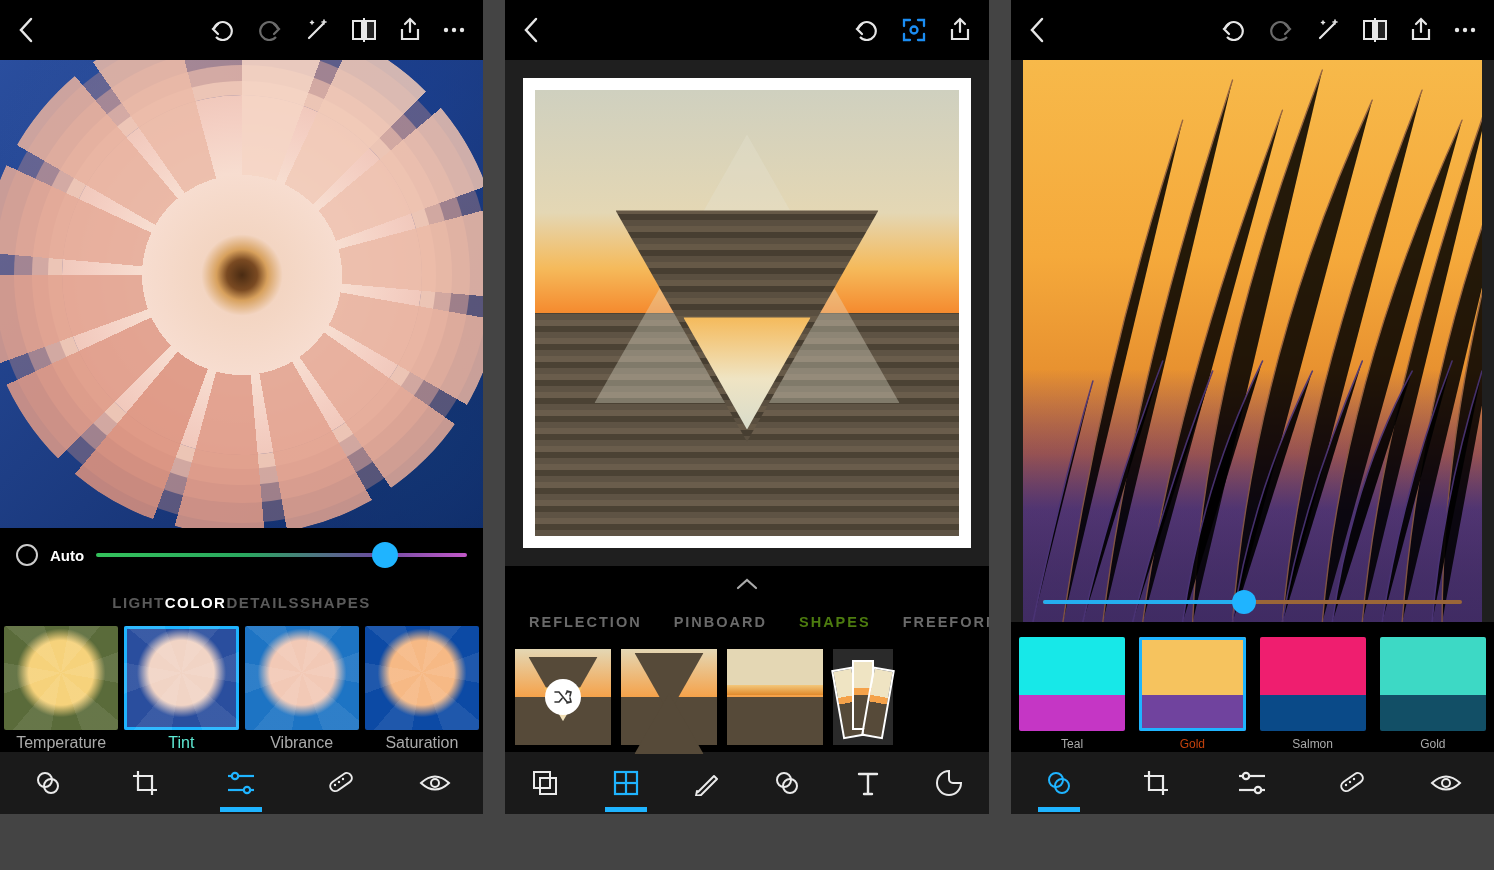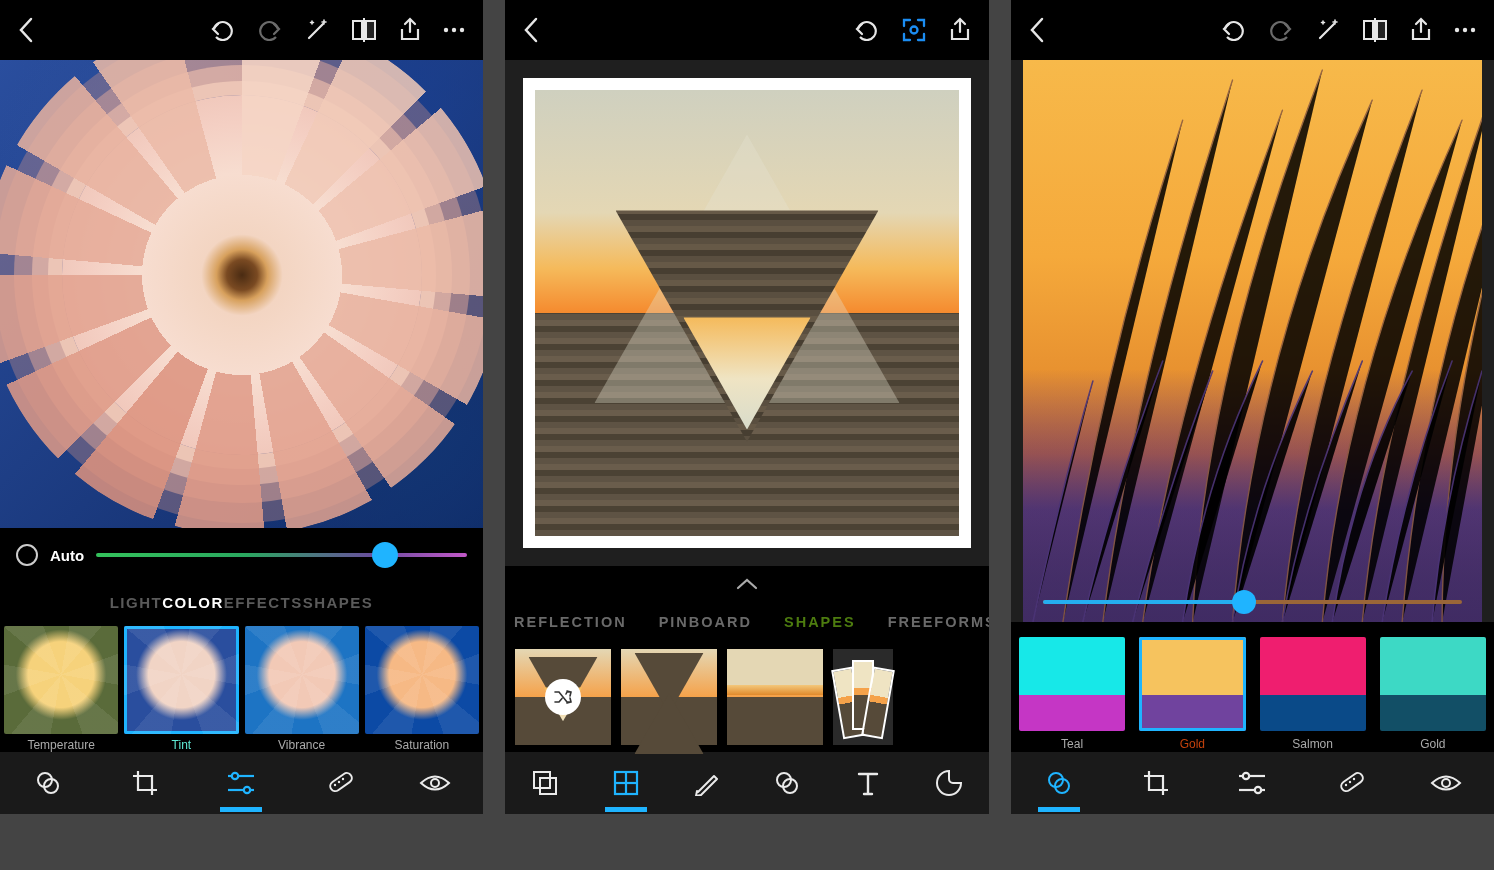--- a/index.html
+++ b/index.html
@@ -103,21 +103,21 @@
   
   .cat-tabs { height: 40px; display: flex; align-items: center; justify-content: center; background: #000; }
   .cat-tabs span { font-size: 15px; letter-spacing: 1.5px; color: #5a5a5a; font-weight: 700; }
   .cat-tabs span.active { color: #fff; }
 
   
   .thumbs { height: 130px; display: flex; gap: 6px; padding: 4px 4px 0; background: #000; overflow: hidden;}
   .thumb { flex: 1 0 0; display: flex; flex-direction: column; align-items: center; gap: 4px; }
   .thumb .tn { width: 100%; aspect-ratio: 1/1; border-radius: 2px; position: relative; overflow: hidden;}
   .thumb.active .tn { outline: 3px solid #1fb4ff; outline-offset: -3px; }
-  .thumb .cap { font-size: 12px; color: #aaa; }
+  .thumb .cap { font-size: 16px; color: #aaa; }
   .thumb.active .cap { color: #5eead4; }
   .tn.warm { background: radial-gradient(circle at 50% 45%, #f6d27b 0 40%, #5a6b3a 55% 100%); }
   .tn.cool { background: radial-gradient(circle at 50% 45%, #f1d4c5 0 40%, #2a4e9e 55% 100%); }
   .tn.vib  { background: radial-gradient(circle at 50% 45%, #f2c9b6 0 40%, #1d74c4 55% 100%); }
   .tn.sat  { background: radial-gradient(circle at 50% 45%, #f6b985 0 40%, #0c4aa5 55% 100%); }
   .tn::after{content:'';position:absolute;inset:0;background:conic-gradient(from 10deg at 50% 45%, rgba(255,255,255,.08) 0 30deg, transparent 30deg 60deg, rgba(255,255,255,.08) 60deg 90deg, transparent 90deg 120deg, rgba(255,255,255,.08) 120deg 150deg, transparent 150deg 180deg, rgba(255,255,255,.08) 180deg 210deg, transparent 210deg 240deg, rgba(255,255,255,.08) 240deg 270deg, transparent 270deg 300deg, rgba(255,255,255,.08) 300deg 330deg, transparent 330deg 360deg);}
 
   
   .bottombar { height: 62px; background: #1a1a1a; display: flex; align-items: center; justify-content: space-around; }
   .bottombar .tool { width: 54px; height: 54px; display:flex; align-items:center; justify-content:center; color:#eaeaea; position:relative;}
@@ -128,21 +128,21 @@
   .collage-frame { background:#fff; padding:12px; }
   .collage-frame, .collage { width: 100%; height: 100%; }
   .collage { position: relative; overflow: hidden; display:flex; flex-direction:column;}
   .collage .sky { flex:0 0 50%; background: linear-gradient(#cfd0bf 0%, #e4d7b4 55%, #f5ba5b 80%, #f58a2e 100%); position:relative;}
   .collage .sea { flex:1; background: repeating-linear-gradient(0deg,#5e5344 0 6px,#4b4234 6px 12px,#6a5d4c 12px 18px), linear-gradient(#3a3327,#6b5e4c);}
   .tri-outer { position:absolute; left:50%; top:10%; transform:translateX(-50%); width:72%; aspect-ratio: 1/.88; clip-path: polygon(50% 0, 0 100%, 100% 100%); background: rgba(230,226,208,.35);}
   .tri-down { position:absolute; left:50%; top:27%; transform:translateX(-50%); width:62%; aspect-ratio: 1/.88; clip-path: polygon(0 0, 100% 0, 50% 100%); background: repeating-linear-gradient(0deg,#5a4f40 0 6px,#473e31 6px 12px,#665947 12px 18px);}
   .tri-inner { position:absolute; left:50%; top:51%; transform:translateX(-50%); width:30%; aspect-ratio: 1/.88; clip-path: polygon(0 0, 100% 0, 50% 100%); background: linear-gradient(#f5ba5b 0%, #efe4c3 55%, #d9dccb 100%);}
 
   .chev-row { height:36px; display:flex; align-items:center; justify-content:center; color:#aaa;}
-  .s2-tabs { height:40px; display:flex; align-items:center; gap:32px; padding:0 9px; overflow:hidden; }
+  .s2-tabs { height:40px; display:flex; align-items:center; gap:32px; padding:0 24px; overflow:hidden; }
   .s2-tabs span { font-size:14.5px; letter-spacing:2px; color:#6a6a6a; font-weight:700; white-space:nowrap;}
   .s2-tabs span.active { color:#4d7c0f; }
 
   .s2-thumbs { height:110px; display:flex; gap:10px; padding:0 10px; align-items:center;}
   .s2-thumbs .pt { width:96px; height:96px; position:relative; background:#2a2a2a;}
   .s2-thumbs .pt.active { outline:3px solid #1fb4ff; outline-offset:-3px;}
   .pt-sky{position:absolute;inset:0 0 50% 0;background:linear-gradient(#e4d7b4,#f5a24a);}
   .pt-sea{position:absolute;inset:50% 0 0 0;background:#564a39;}
   .pt .t1{position:absolute;left:50%;top:8%;transform:translateX(-50%);width:72%;aspect-ratio:1/.88;clip-path:polygon(0 0,100% 0,50% 100%);background:#564a39;}
   .pt .t2{position:absolute;left:50%;top:40%;transform:translateX(-50%);width:40%;aspect-ratio:1/.88;clip-path:polygon(0 0,100% 0,50% 100%);background:linear-gradient(#f5ba5b,#efe4c3);}
@@ -243,21 +243,21 @@
     <span class="auto-circle"></span>
     <span class="auto-label">Auto</span>
     <div class="track1">
       <div class="knob knob1"></div>
     </div>
   </div>
 
   <div class="cat-tabs">
     <span>LIGHT</span>
     <span class="active">COLOR</span>
-    <span>EFFECTS</span>
+    <span>DETAILS</span>
     <span>SHAPES</span>
   </div>
 
   <div class="thumbs">
     <div class="thumb">
         <div class="tn warm"></div>
         <span class="cap">Temperature</span>
       </div>
     <div class="thumb active">
         <div class="tn cool"></div>

